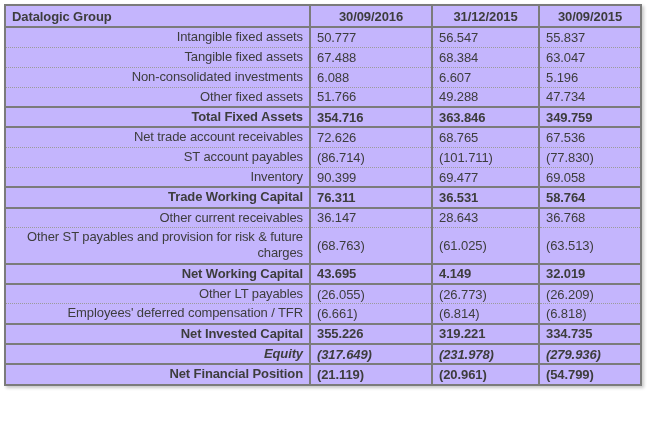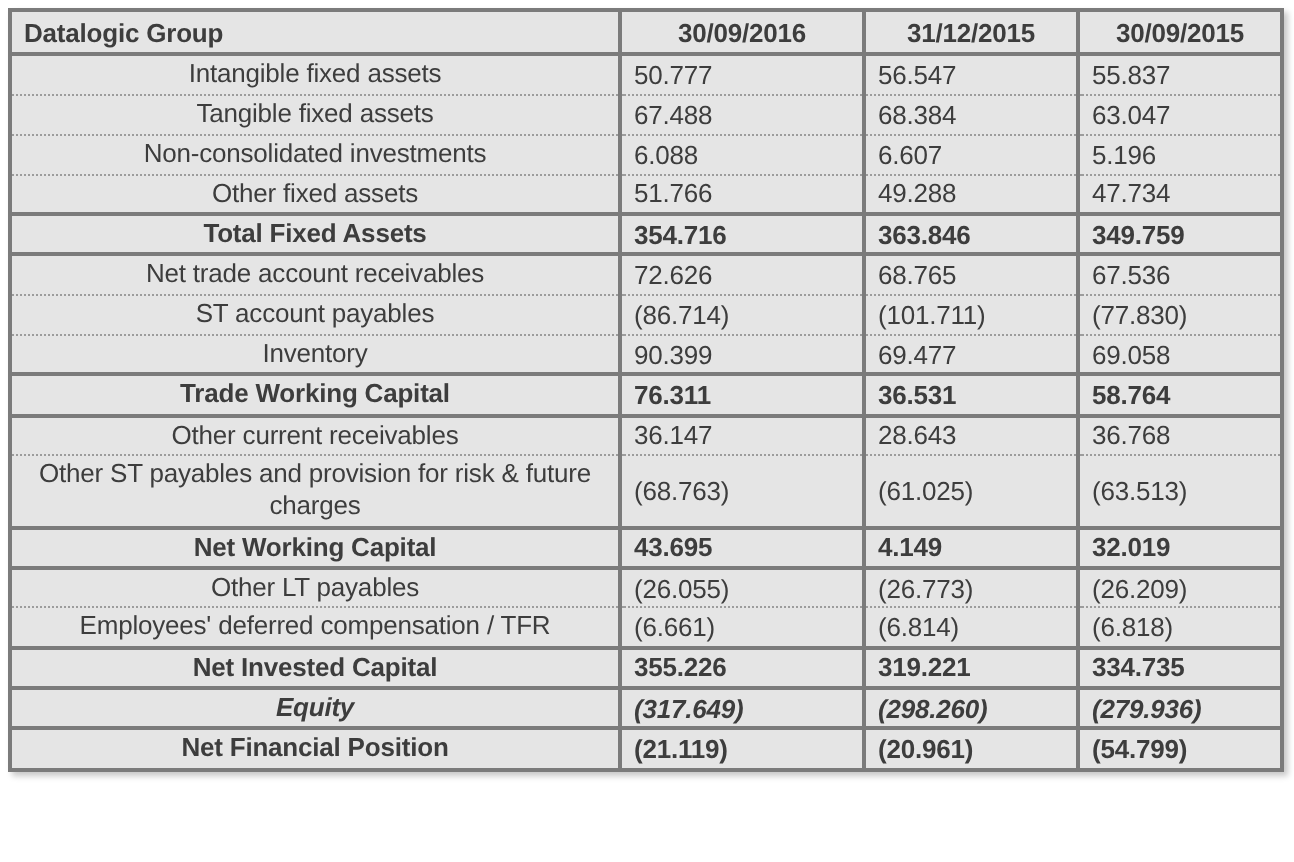--- a/index.html
+++ b/index.html
@@ -19,40 +19,40 @@
   }
   table.fin-table {
     border-collapse: collapse;
     table-layout: fixed;
     width: 636px;
     border: 2px solid var(--border-solid, #7b7b7b);
     box-shadow: 2px 2px 3px rgba(0,0,0,0.22);
     color: var(--text, #3d3d3d);
     font-size: 13px;
     letter-spacing: -0.1px;
-    background: #e5e5e5;
+    background: #c4b5fd;
   }
   col.c-label { width: 305px; }
   col.c-num1  { width: 122px; }
   col.c-num2  { width: 107px; }
   col.c-num3  { width: 102px; }
 
   th, td {
     padding: 1px 6px;
     vertical-align: middle;
     overflow: hidden;
   }
   thead tr { height: 22px; }
   tbody tr { height: 20px; }
 
   th { font-weight: bold; border-bottom: 2px solid var(--border-solid, #7b7b7b); }
   th.label-col { text-align: left; }
   th.num-col   { text-align: center; }
 
-  td.label-cell { text-align: center; line-height: 1.25; }
+  td.label-cell { text-align: right; line-height: 1.25; }
   td.num-cell   { white-space: nowrap; }
 
   
   th + th, td + td { border-left: 2px solid var(--border-solid, #7b7b7b); }
 
   
   tr.sep-dotted td { border-top: 1px dotted var(--border-dotted, #9c9c9c); }
   tr.row-total td {
     border-top: 2px solid var(--border-solid, #7b7b7b);
     border-bottom: 2px solid var(--border-solid, #7b7b7b);
@@ -167,21 +167,21 @@
         </tr>
         <tr class="row-total">
           <td class="label-cell">Net Invested Capital</td>
           <td class="num-cell">355.226</td>
           <td class="num-cell">319.221</td>
           <td class="num-cell">334.735</td>
         </tr>
         <tr class="row-total row-total-italic">
           <td class="label-cell">Equity</td>
           <td class="num-cell">(317.649)</td>
-          <td class="num-cell">(298.260)</td>
+          <td class="num-cell">(231.978)</td>
           <td class="num-cell">(279.936)</td>
         </tr>
         <tr class="row-total">
           <td class="label-cell">Net Financial Position</td>
           <td class="num-cell">(21.119)</td>
           <td class="num-cell">(20.961)</td>
           <td class="num-cell">(54.799)</td>
         </tr>
       </tbody>
   </table>

